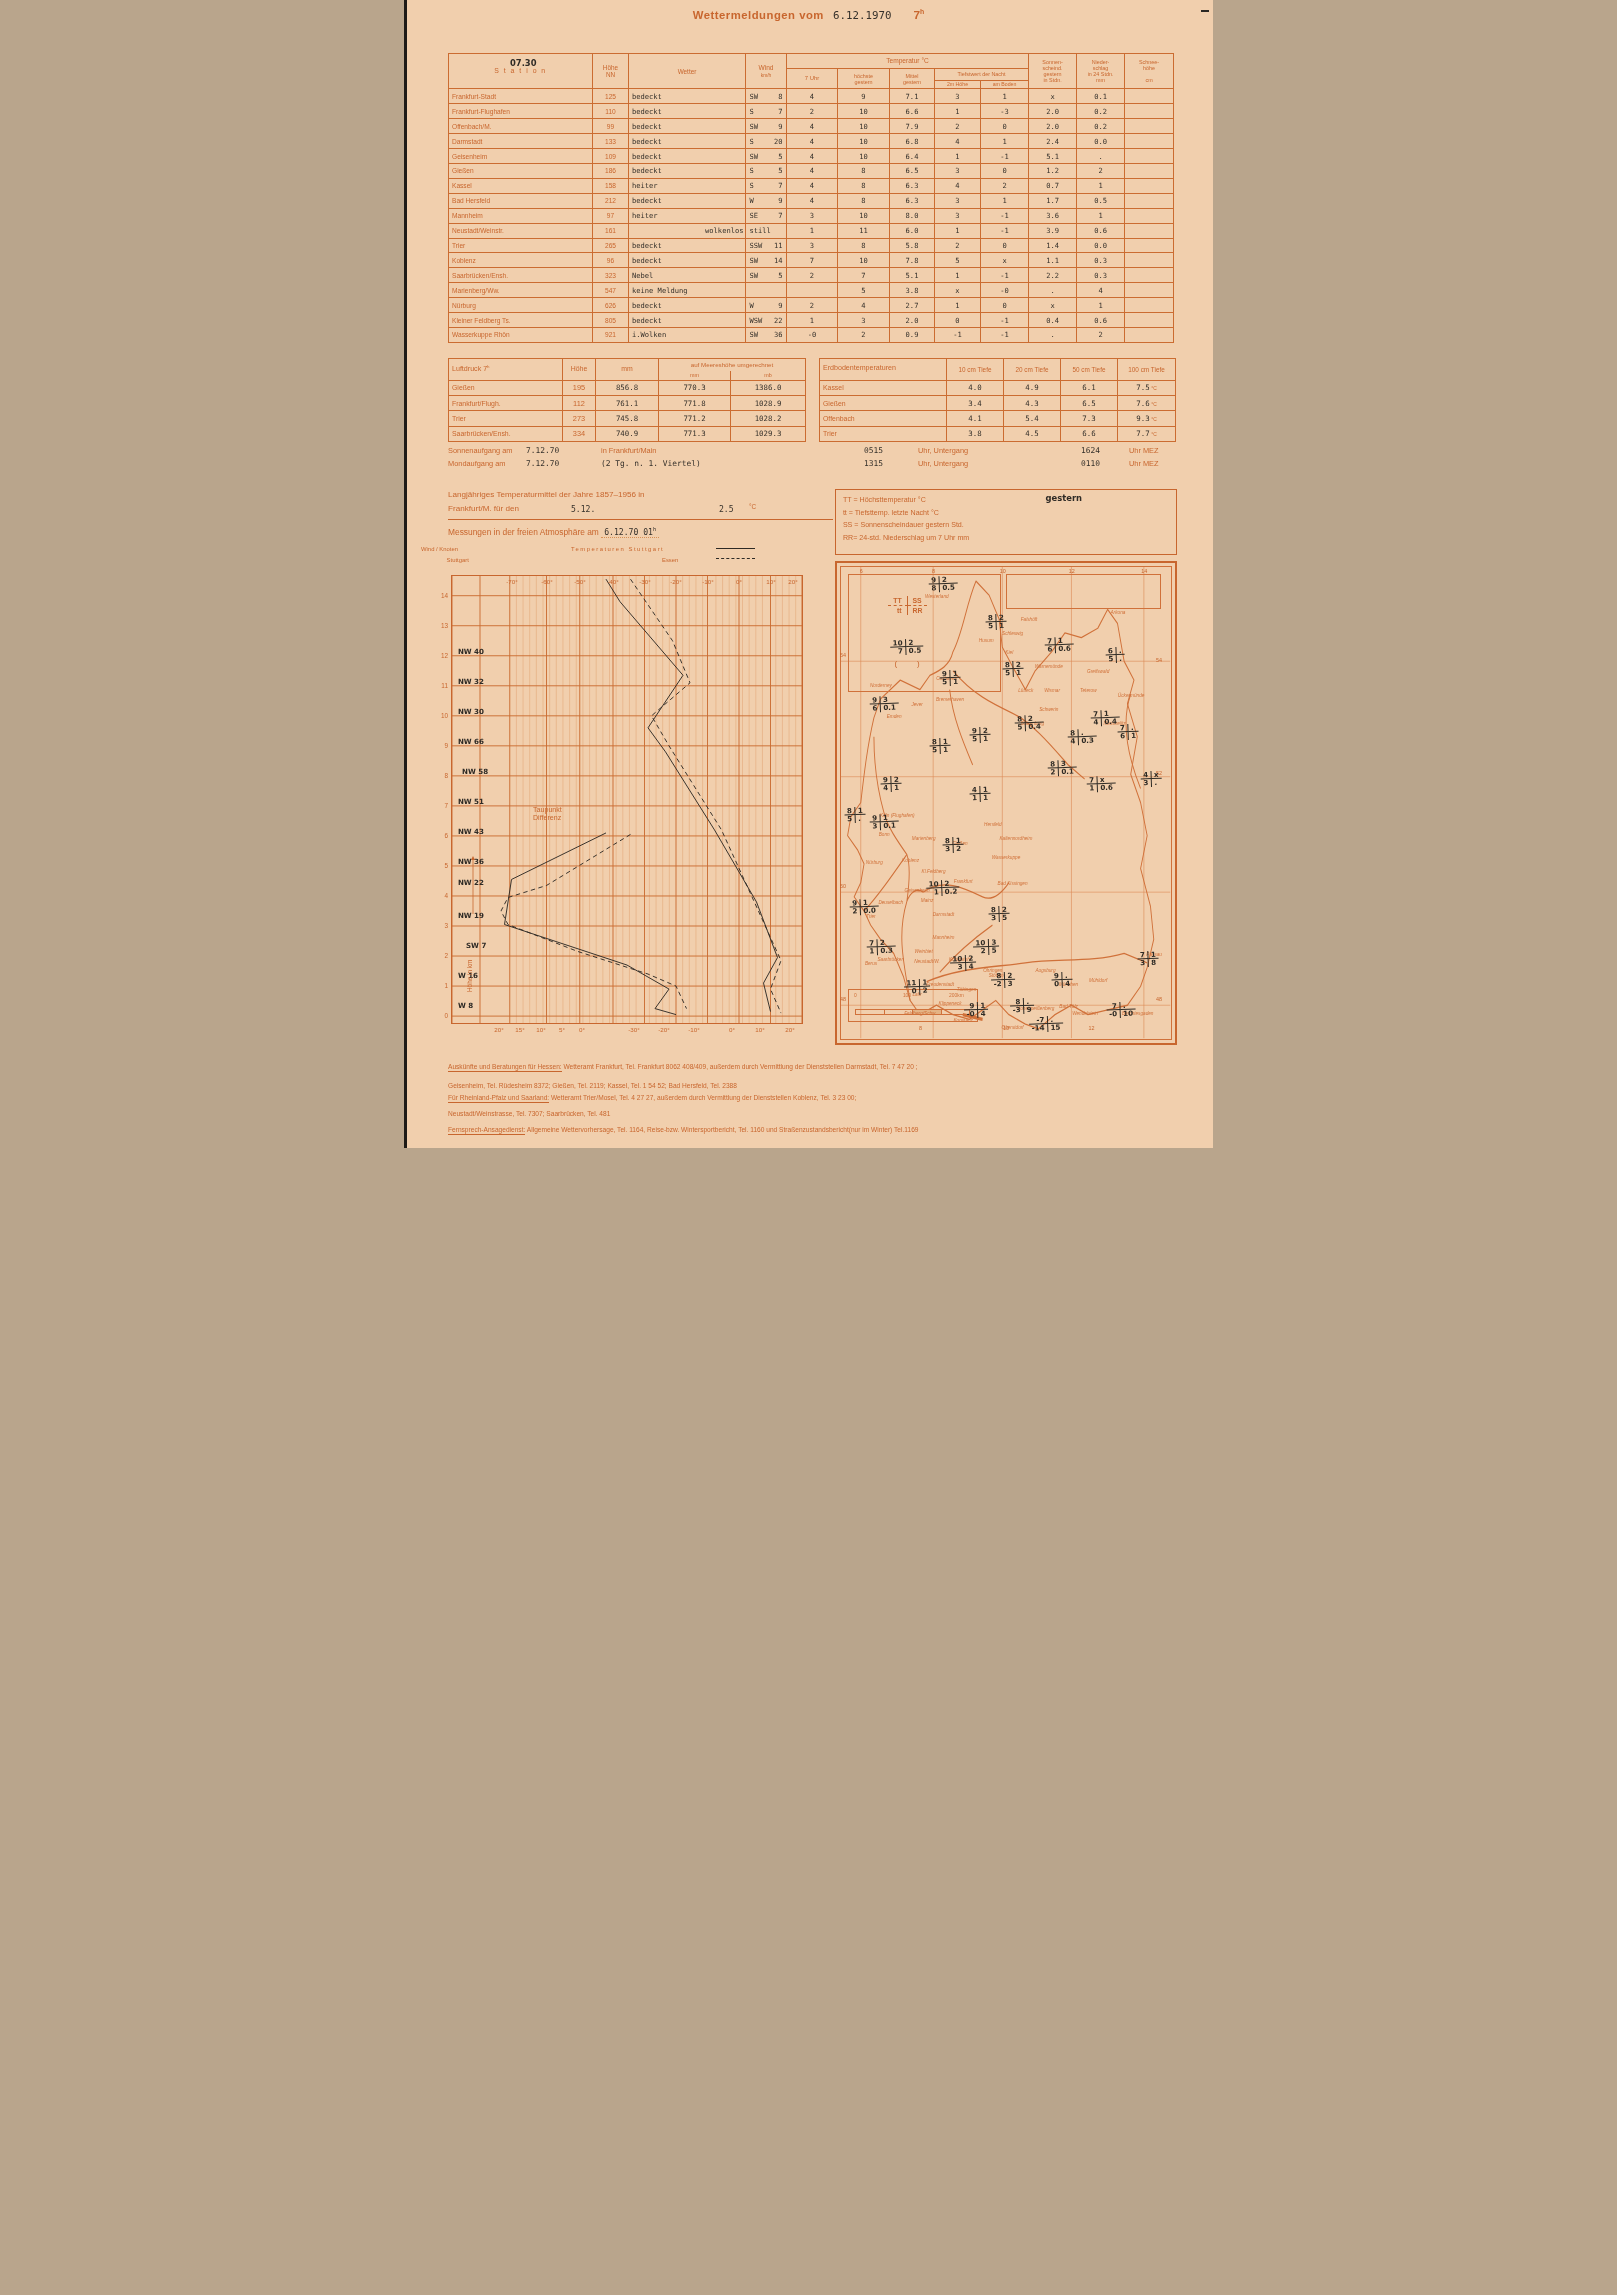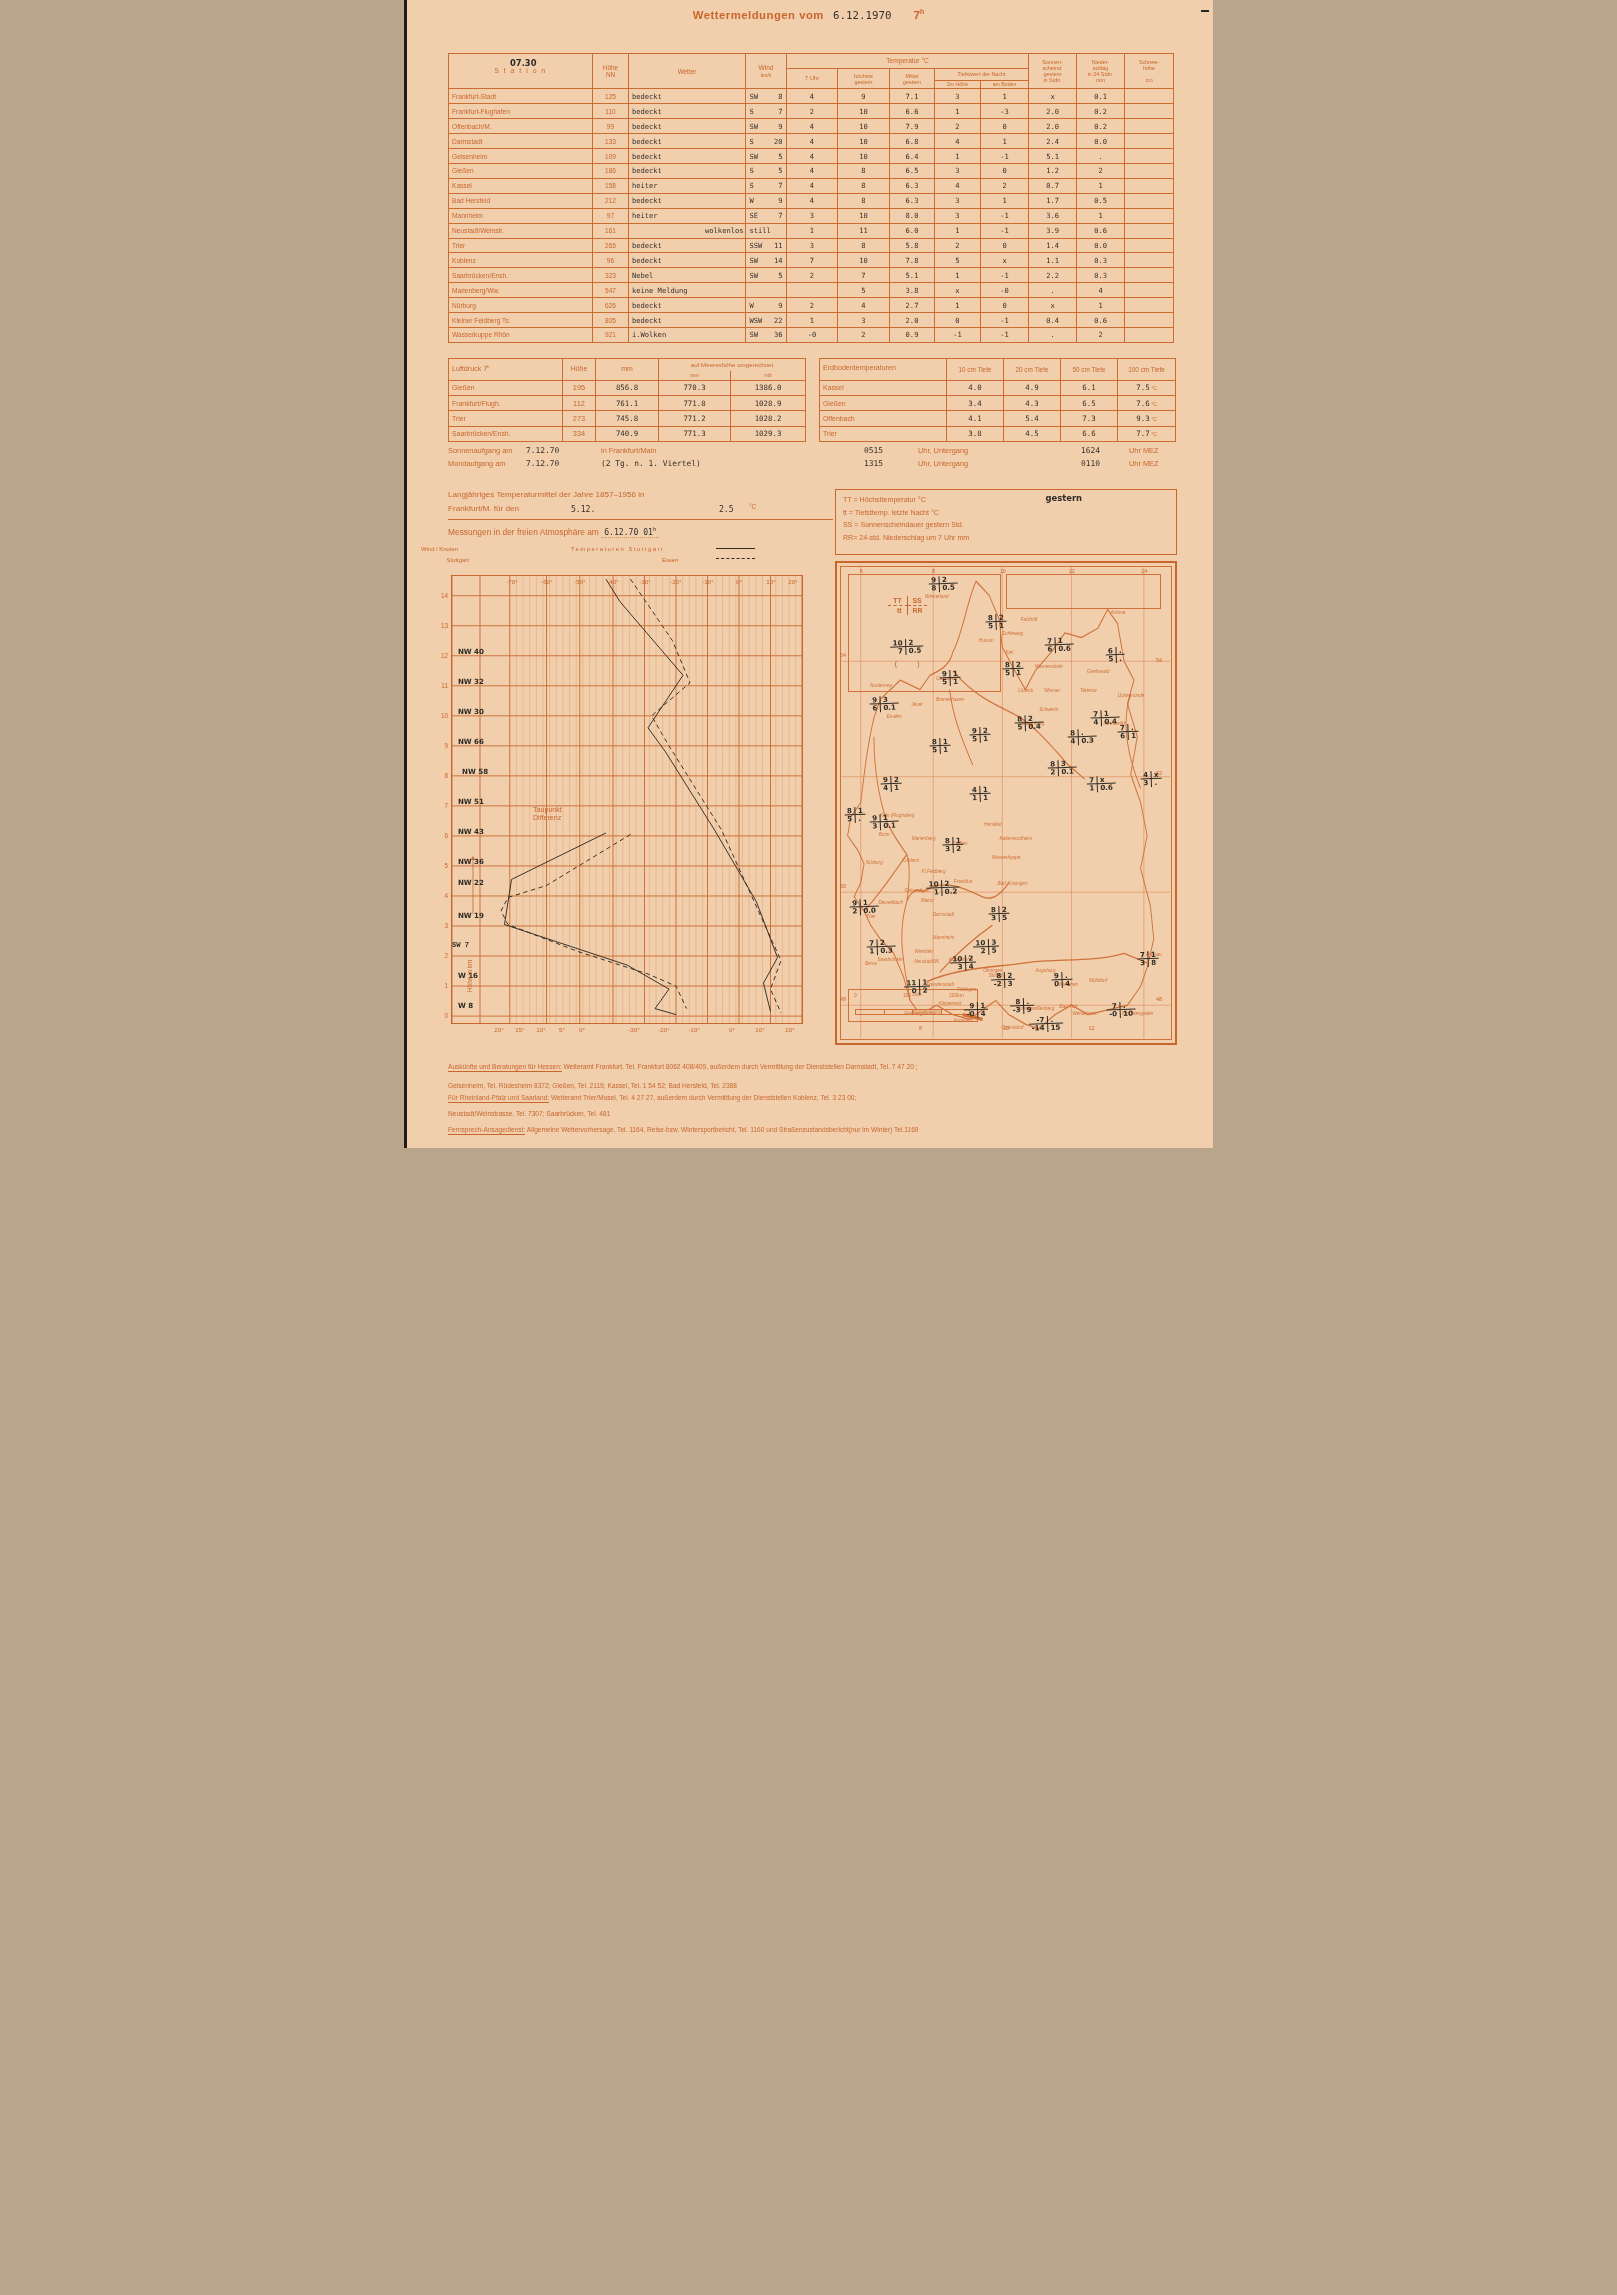--- a/index.html
+++ b/index.html
@@ -777,21 +777,21 @@
       <div class="wlab hand" style="left: 5.9px; top: 71px;">NW 40</div>
       <div class="wlab hand" style="left: 5.9px; top: 101px;">NW 32</div>
       <div class="wlab hand" style="left: 5.9px; top: 131px;">NW 30</div>
       <div class="wlab hand" style="left: 5.9px; top: 161px;">NW 66</div>
       <div class="wlab hand" style="left: 10px; top: 191px;">NW 58</div>
       <div class="wlab hand" style="left: 5.9px; top: 221px;">NW 51</div>
       <div class="wlab hand" style="left: 5.9px; top: 251px;">NW 43</div>
       <div class="wlab hand" style="left: 5.9px; top: 281px;">NW 36</div>
       <div class="wlab hand" style="left: 5.9px; top: 302px;">NW 22</div>
       <div class="wlab hand" style="left: 5.9px; top: 335px;">NW 19</div>
-      <div class="wlab hand" style="left: 0; top: 365px; font-family: Liberation Mono, monospace;">SW 7</div>
+      <div class="wlab hand" style="left: 14px; top: 365px;">SW 7</div>
       <div class="wlab hand" style="left: 5.9px; top: 395px;">W 16</div>
       <div class="wlab hand" style="left: 5.9px; top: 425px;">W 8</div>
       <div id="tplab" style="left: 81px; top: 231px; white-space: pre-line;">Taupunkt
 Differenz</div>
       <div id="hoehe" style="left: 14px; top: 416px;">Höhe in km</div>
     </div>
 
   <div id="mapouter" class="abs">
     <div id="mapinner">
       <svg viewBox="0 0 100 100" preserveAspectRatio="none">

